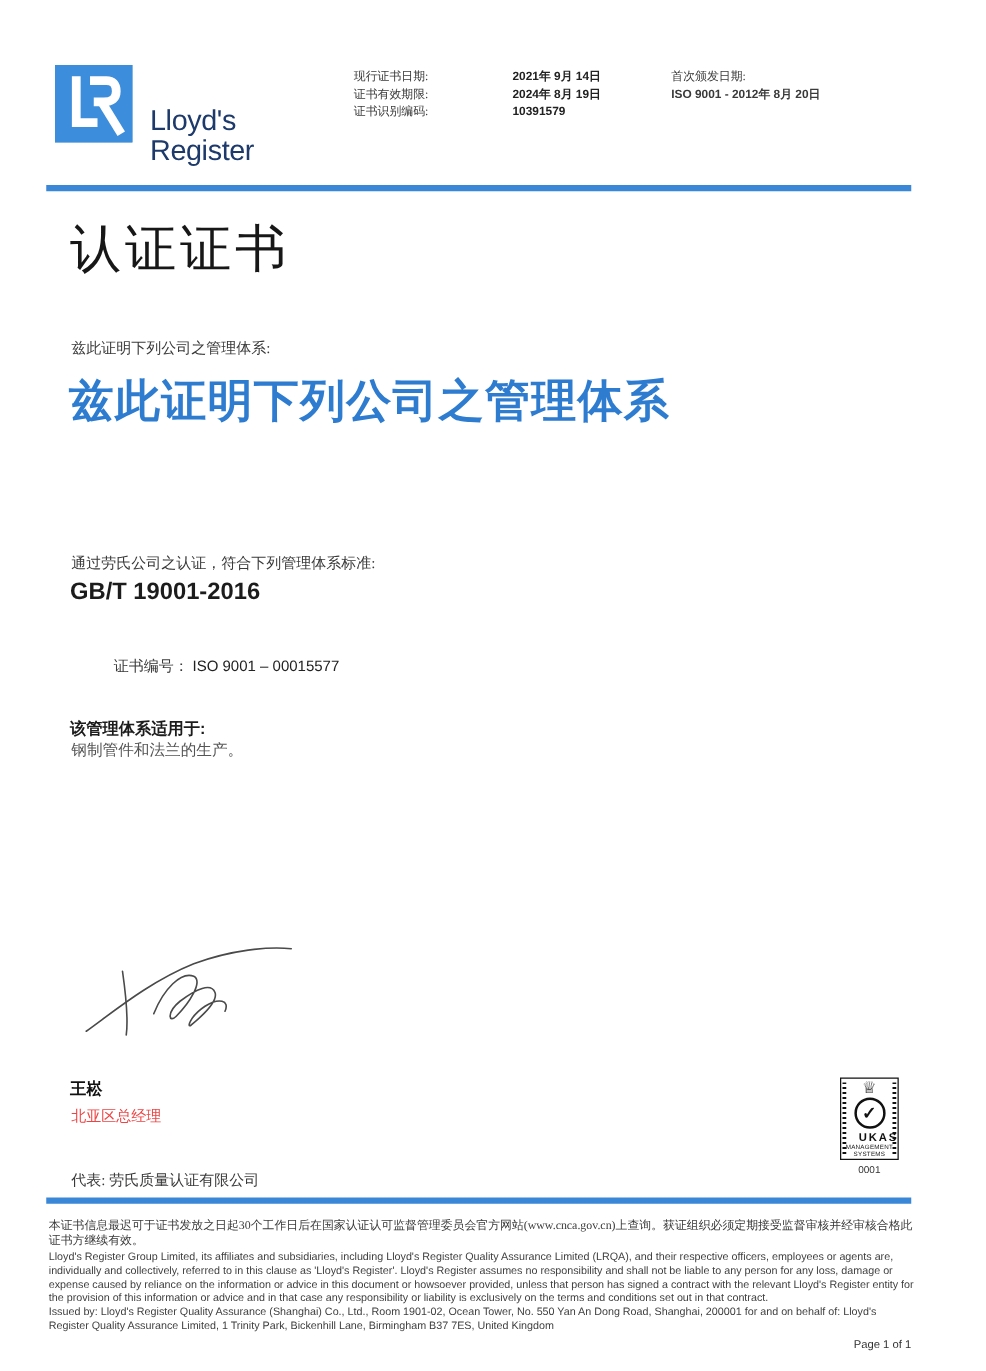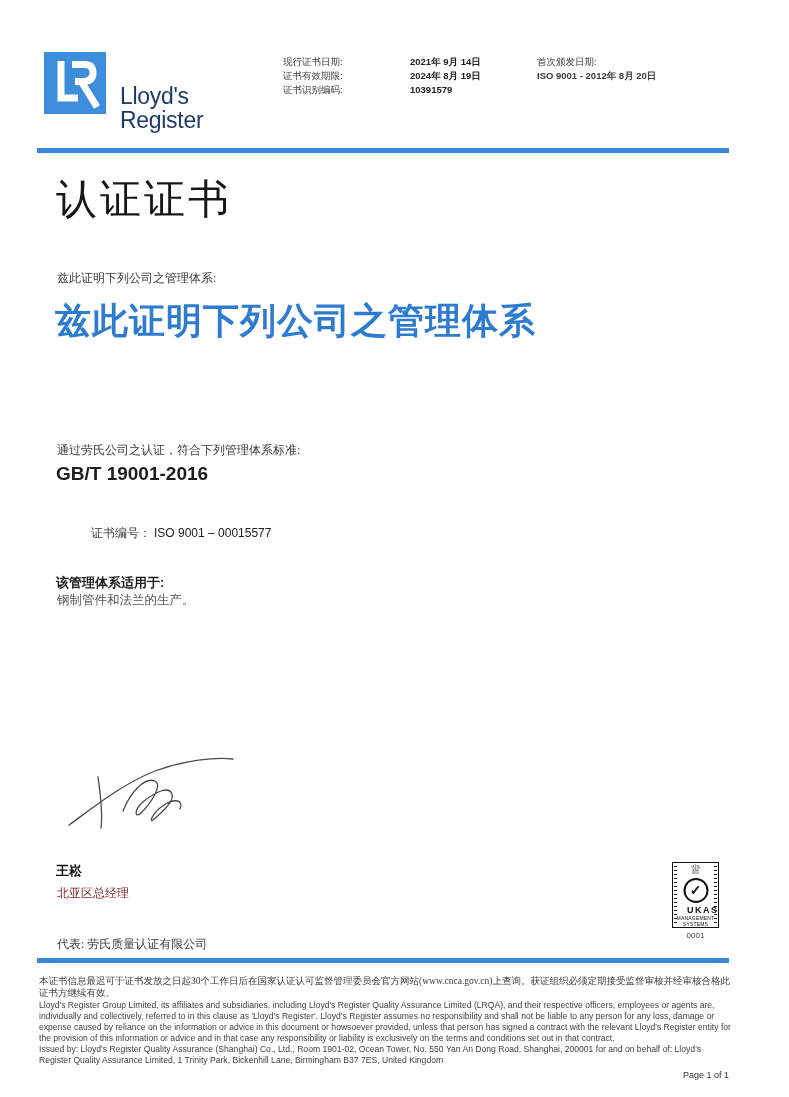--- a/index.html
+++ b/index.html
@@ -36,21 +36,21 @@
   .approval{left:57px;top:442px;font-size:12px;color:#3a3a3a;}
   .standards{left:56px;top:462px;font-size:19px;font-weight:bold;line-height:24px;color:#1c1c1c;}
   .certno{left:57px;top:525px;font-size:12px;color:#3a3a3a;margin-left:34px;}
   .certno .val{font-family:"Liberation Sans",sans-serif;color:#222;}
   .scope-h{left:56px;top:574px;font-size:13px;font-weight:bold;color:#1c1c1c;}
   .scope-t{left:57px;top:592px;font-size:12.5px;color:#555;}
 
   
   .signature{left:65px;top:755px;}
   .sig-name{left:56px;top:862px;font-size:13px;font-weight:bold;color:#111;}
-  .sig-title{left:57px;top:885px;font-size:12px;color:#7f1d1d;}
+  .sig-title{left:57px;top:885px;font-size:12px;color:#ef4444;}
   .sig-issuer{left:57px;top:912px;font-size:12px;color:#3a3a3a;}
   .sig-rep{left:57px;top:936px;font-size:12px;color:#3a3a3a;}
 
   
   .ukas-box{left:672px;top:862px;width:47px;height:66px;border:1px solid #111;text-align:center;}
   .ukas-ticks{position:absolute;top:3px;bottom:3px;width:3px;
     background:repeating-linear-gradient(to bottom,#111 0 1px,transparent 1px 4px);}
   .ukas-ticks.l{left:1px;} .ukas-ticks.r{right:1px;}
   .ukas-crown{position:absolute;left:0;right:0;top:0px;font-size:13px;line-height:14px;color:#111;}
   .ukas-circle{position:absolute;left:50%;top:15px;transform:translateX(-50%);

